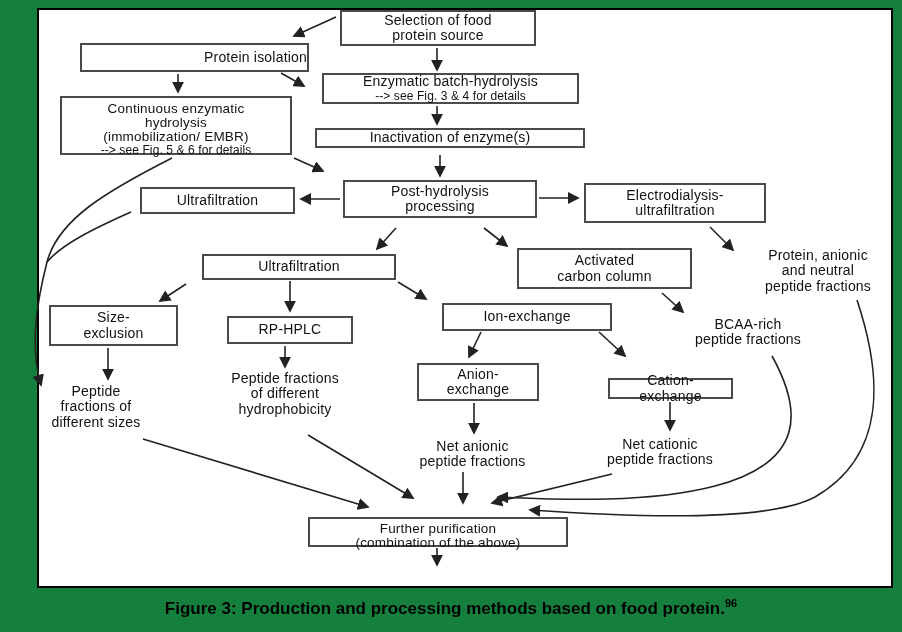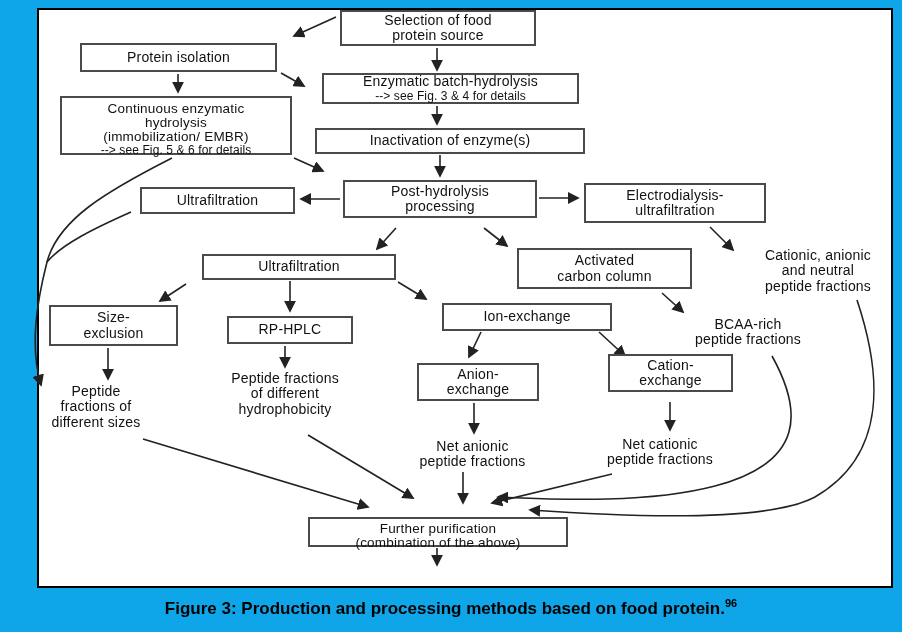--- a/index.html
+++ b/index.html
@@ -1,16 +1,16 @@
 <!DOCTYPE html>
 <html><head>
 <meta charset="utf-8">
 <style>
   html,body{margin:0;padding:0;background:#fff;}
-  #page{position:relative;width:902px;height:632px;background:#0ea5e9;
+  #page{position:relative;width:902px;height:632px;background:#15803d;
         font-family:"Liberation Sans","DejaVu Sans",sans-serif;color:#111;overflow:hidden;}
   #diagram-frame{position:absolute;left:37px;top:8px;width:856px;height:580px;
         border:2px solid #000;box-sizing:border-box;background:#fff;}
   #arrow-layer{position:absolute;left:0;top:0;width:902px;height:632px;}
   .node{position:absolute;display:flex;flex-direction:column;align-items:center;justify-content:center;
         text-align:center;box-sizing:border-box;background:#fff;}
   .boxed{border:2px solid #4a4a4a;}
   .lbl{white-space:pre-line;font-size:14px;line-height:15.5px;letter-spacing:.2px;}
   .note{white-space:pre-line;font-size:12px;line-height:13px;letter-spacing:.1px;}
   .plain{background:transparent;}
@@ -72,34 +72,34 @@
       <path d="M 857,300 C 882,375 888,455 815,497 C 765,524 615,516 530,510" marker-end="url(#ah)"></path>
 
       <line x1="437" y1="548" x2="437" y2="565" marker-end="url(#ah)"></line>
     </g>
   </svg>
 
   <div class="node boxed" style="left:340px;top:10px;width:196px;height:36px;">
     <span class="lbl">Selection of food
 protein source</span>
   </div>
-  <div class="node boxed" style="left:80px;top:43px;width:197px;height:29px;">
+  <div class="node boxed" style="left:80px;top:43px;width:229px;height:29px;align-items:flex-end;">
     <span class="lbl">Protein isolation</span>
   </div>
   <div class="node boxed" style="left:322px;top:73px;width:257px;height:31px;">
     <span class="lbl">Enzymatic batch-hydrolysis</span>
     <span class="note">--&gt; see Fig. 3 &amp; 4 for details</span>
   </div>
   <div class="node boxed tight" style="left:60px;top:96px;width:232px;height:59px;">
     <span class="lbl">Continuous enzymatic
 hydrolysis
 (immobilization/ EMBR)</span>
     <span class="note">--&gt; see Fig. 5 &amp; 6 for details</span>
   </div>
-  <div class="node boxed" style="left:315px;top:128px;width:270px;height:26px;">
+  <div class="node boxed" style="left:315px;top:128px;width:270px;height:20px;">
     <span class="lbl">Inactivation of enzyme(s)</span>
   </div>
   <div class="node boxed" style="left:343px;top:180px;width:194px;height:38px;">
     <span class="lbl">Post-hydrolysis
 processing</span>
   </div>
   <div class="node boxed" style="left:140px;top:187px;width:155px;height:27px;">
     <span class="lbl">Ultrafiltration</span>
   </div>
   <div class="node boxed" style="left:584px;top:183px;width:182px;height:40px;">
@@ -120,31 +120,31 @@
     <span class="lbl">Size-
 exclusion</span>
   </div>
   <div class="node boxed" style="left:442px;top:303px;width:170px;height:28px;">
     <span class="lbl">Ion-exchange</span>
   </div>
   <div class="node boxed" style="left:417px;top:363px;width:122px;height:38px;">
     <span class="lbl">Anion-
 exchange</span>
   </div>
-  <div class="node boxed" style="left:608px;top:354px;width:125px;height:38px;">
+  <div class="node boxed" style="left:608px;top:378px;width:125px;height:21px;">
     <span class="lbl">Cation-
 exchange</span>
   </div>
   <div class="node boxed tight" style="left:308px;top:517px;width:260px;height:30px;">
     <span class="lbl">Further purification
 (combination of the above)</span>
   </div>
 
   <div class="node plain" style="left:738px;top:248px;width:160px;height:46px;">
-    <span class="lbl">Cationic, anionic
+    <span class="lbl">Protein, anionic
 and neutral
 peptide fractions</span>
   </div>
   <div class="node plain" style="left:668px;top:316px;width:160px;height:32px;">
     <span class="lbl">BCAA-rich
 peptide fractions</span>
   </div>
   <div class="node plain" style="left:26px;top:384px;width:140px;height:46px;">
     <span class="lbl">Peptide
 fractions of

